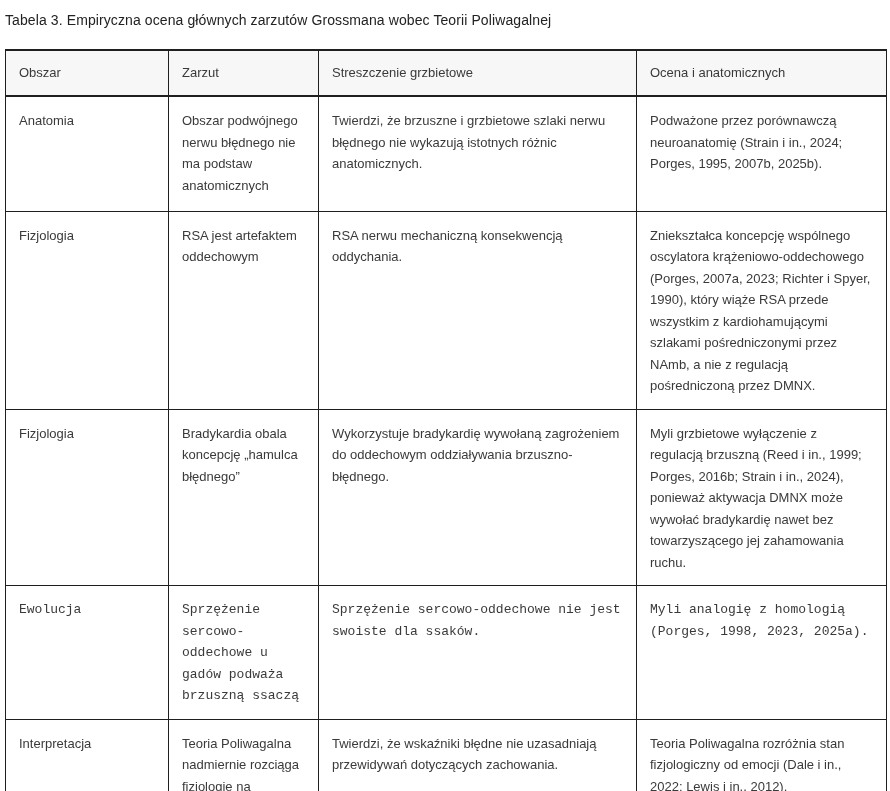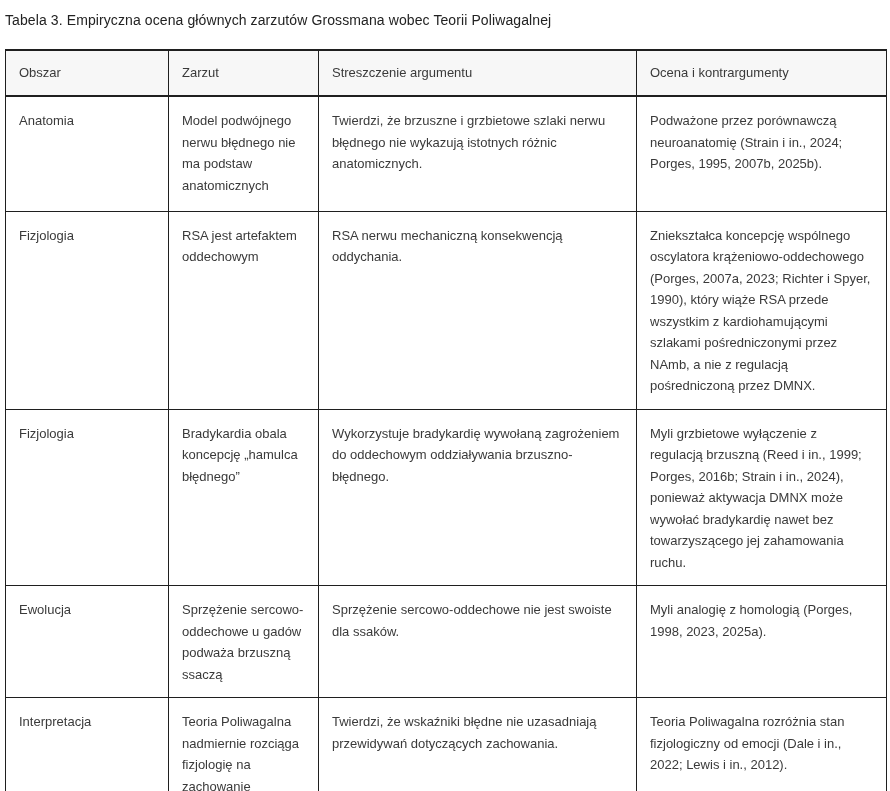--- a/index.html
+++ b/index.html
@@ -47,49 +47,49 @@
     background: #f7f7f7;
     border-bottom: 2px solid #1f1f1f;
     height: 46px;
     vertical-align: middle;
     padding-top: 4px;
     padding-bottom: 4px;
   }
   tbody tr.r1 td { height: 115px; margin-top: 48px; }
   tbody tr.r2 td { height: 180px; }
   tbody tr.r3 td { height: 170px; }
-  tbody tr.r4 td { height: 112px; }
+  tbody tr.r4 td { height: 112px; font-family: Liberation Mono, monospace; }
   tbody tr.r5 td { height: 110px; }
 </style>
 </head>
 <body>
 
 <div class="page">
 
   <div class="table-title">Tabela 3. Empiryczna ocena głównych zarzutów Grossmana wobec Teorii Poliwagalnej</div>
 
   <table class="data-table">
     <colgroup>
       <col class="c1">
         <col class="c2">
         <col class="c3">
         <col class="c4">
     </colgroup>
     <thead>
       <tr>
         <th>Obszar</th>
         <th>Zarzut</th>
-        <th>Streszczenie argumentu</th>
-        <th>Ocena i kontrargumenty</th>
+        <th>Streszczenie grzbietowe</th>
+        <th>Ocena i anatomicznych</th>
       </tr>
     </thead>
     <tbody>
       <tr class="r1">
         <td>Anatomia</td>
-        <td>Model podwójnego nerwu błędnego nie ma podstaw anatomicznych</td>
+        <td>Obszar podwójnego nerwu błędnego nie ma podstaw anatomicznych</td>
         <td>Twierdzi, że brzuszne i grzbietowe szlaki nerwu błędnego nie wykazują istotnych różnic anatomicznych.</td>
         <td>Podważone przez porównawczą neuroanatomię (Strain i in., 2024; Porges, 1995, 2007b, 2025b).</td>
       </tr>
       <tr class="r2">
         <td>Fizjologia</td>
         <td>RSA jest artefaktem oddechowym</td>
         <td>RSA nerwu mechaniczną konsekwencją oddychania.</td>
         <td>Zniekształca koncepcję wspólnego oscylatora krążeniowo-oddechowego (Porges, 2007a, 2023; Richter i Spyer, 1990), który wiąże RSA przede wszystkim z kardiohamującymi szlakami pośredniczonymi przez NAmb, a nie z regulacją pośredniczoną przez DMNX.</td>
       </tr>
       <tr class="r3">

